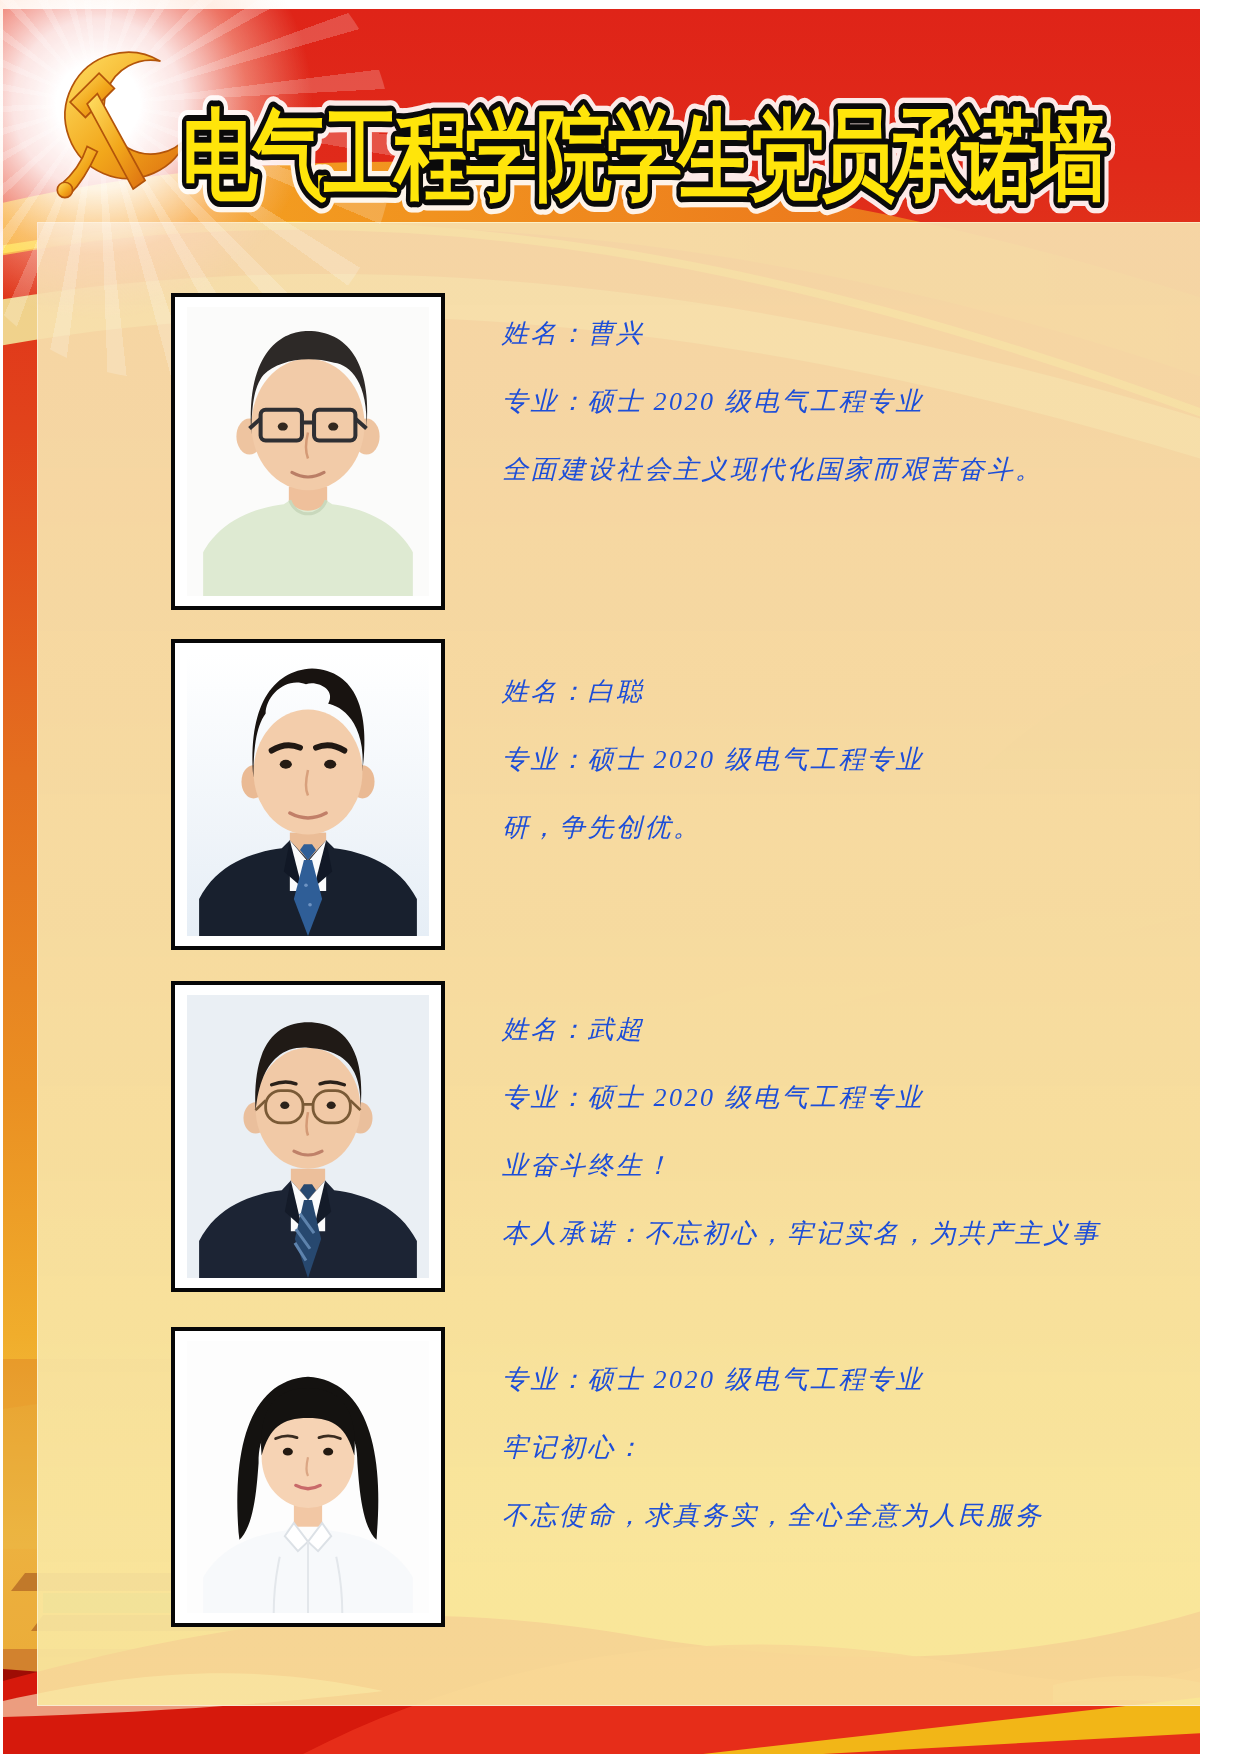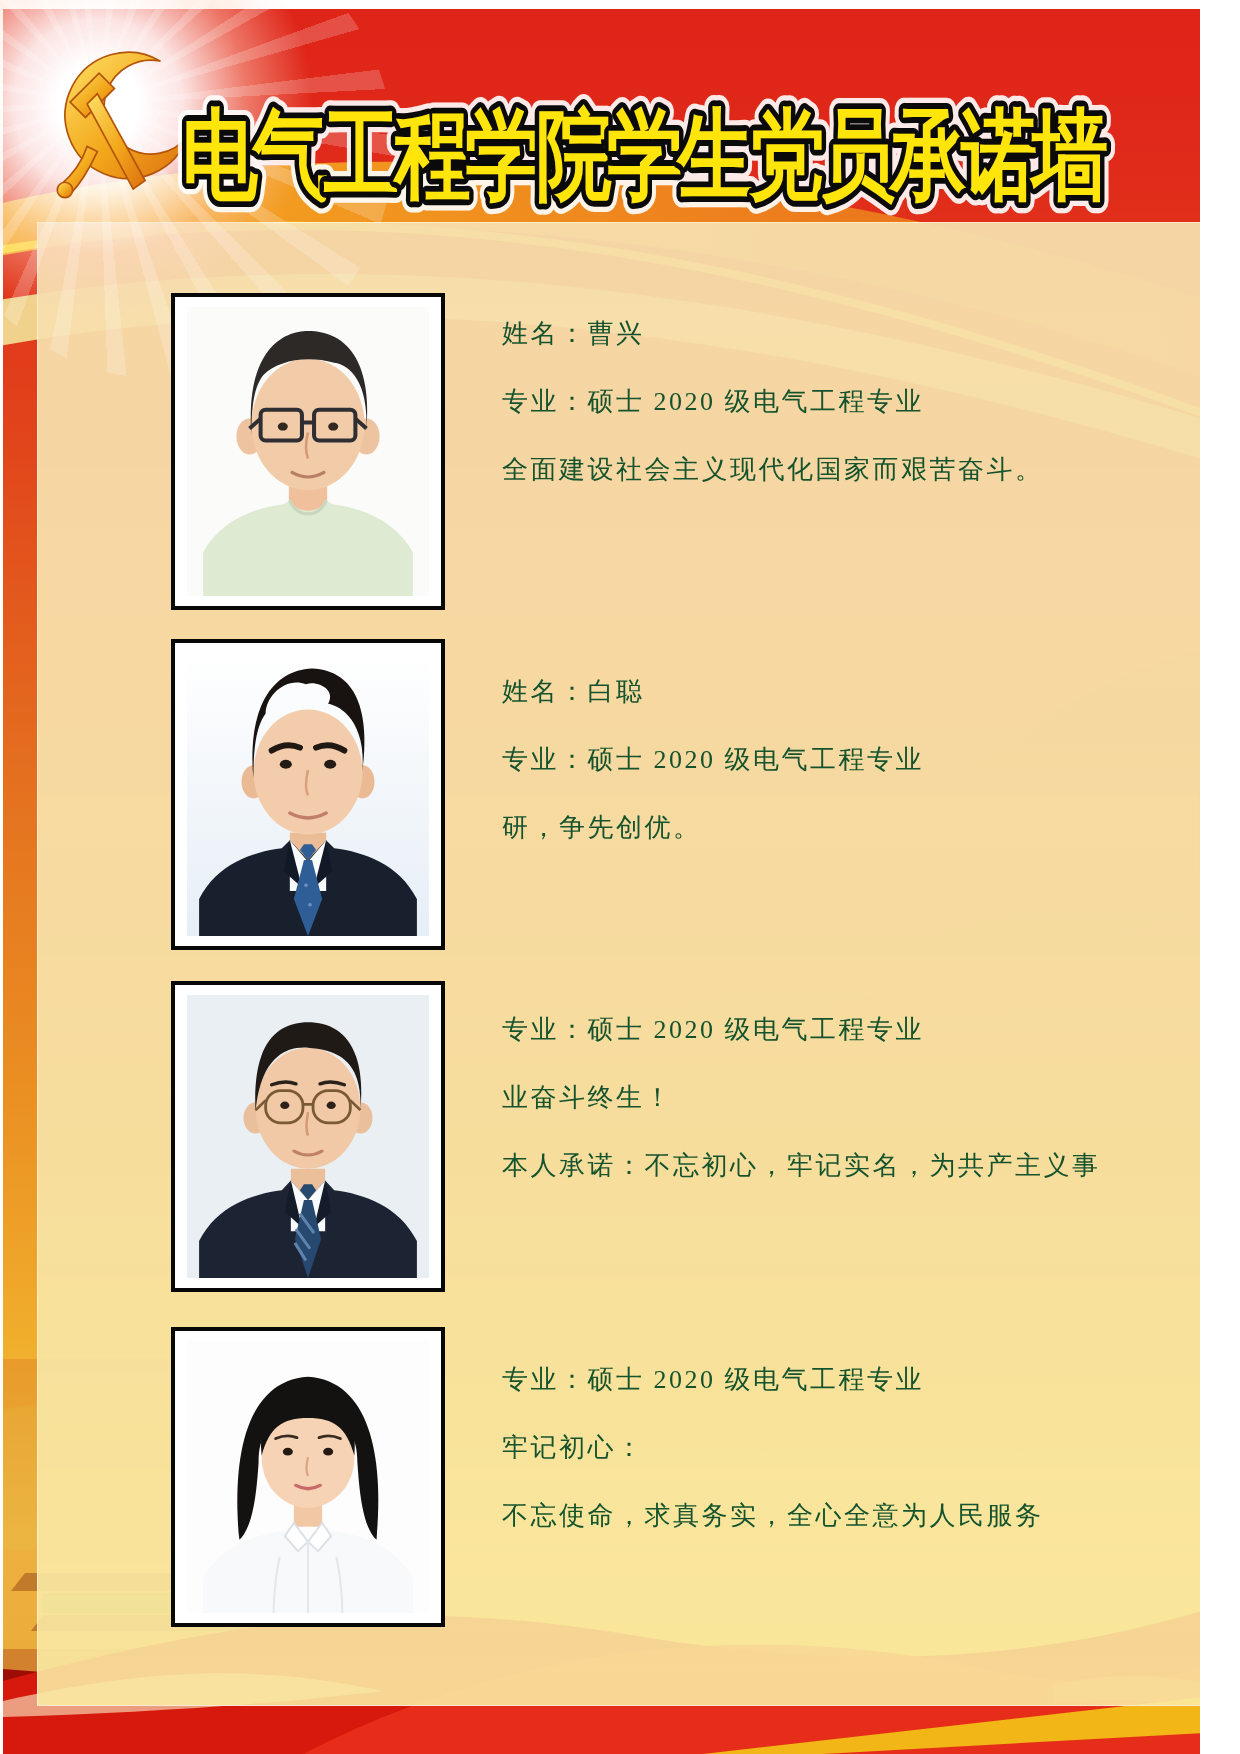--- a/index.html
+++ b/index.html
@@ -45,23 +45,24 @@
     position:absolute; left:168px; width:274px; box-sizing:border-box;
     border:4px solid #070707; background:#ffffff; padding:10px 12px;
   }
   .photo-frame svg { display:block; width:100%; height:100%; }
   .pf-1 { top:284px; height:317px; }
   .pf-2 { top:630px; height:311px; }
   .pf-3 { top:972px; height:311px; }
   .pf-4 { top:1318px; height:300px; }
 
   .member-info {
-    position:absolute; left:499px; width:680px; color:#14532d;
+    position:absolute; left:499px; width:680px; color:#1d4ed8;
     font-size:26px; letter-spacing:2.5px; line-height:68px;
     white-space:nowrap;
+    font-style:italic;
   }
   .mi-1 { top:291px; }
   .mi-2 { top:649px; }
   .mi-3 { top:987px; }
   .mi-4 { top:1337px; }
   .info-line { height:68px; }
 </style>
 </head>
 <body>
 
@@ -250,20 +251,21 @@
       <div class="info-line">全面建设社会主义现代化国家而艰苦奋斗。</div>
     </div>
 
     <div class="member-info mi-2">
       <div class="info-line">姓名：白聪</div>
       <div class="info-line">专业：硕士 2020 级电气工程专业</div>
       <div class="info-line">研，争先创优。</div>
     </div>
 
     <div class="member-info mi-3">
+      <div class="info-line">姓名：武超</div>
       <div class="info-line">专业：硕士 2020 级电气工程专业</div>
       <div class="info-line">业奋斗终生！</div>
       <div class="info-line">本人承诺：不忘初心，牢记实名，为共产主义事</div>
     </div>
 
     <div class="member-info mi-4">
       <div class="info-line">专业：硕士 2020 级电气工程专业</div>
       <div class="info-line">牢记初心：</div>
       <div class="info-line">不忘使命，求真务实，全心全意为人民服务</div>
     </div>

